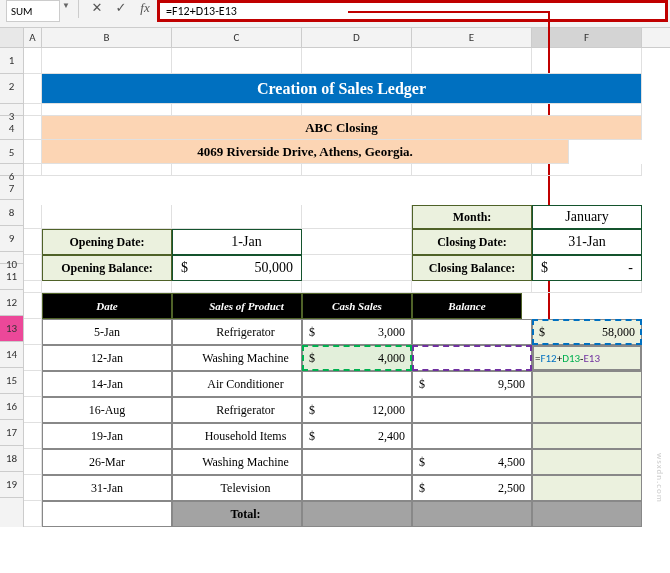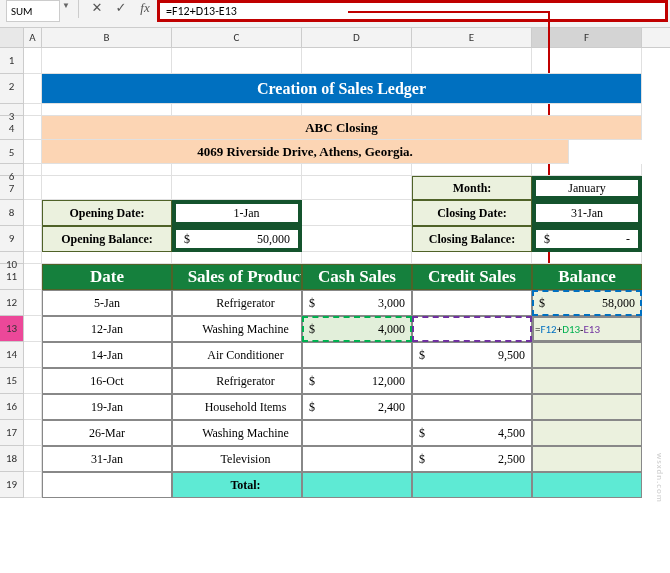--- a/index.html
+++ b/index.html
@@ -25,36 +25,36 @@
     .row-h { height: 26px; border-bottom: 1px solid #ccc; text-align: center; line-height: 26px; font-size: 11px; color: #333; }
     .row-h.r2 { height: 30px; } .row-h.r3 { height: 12px; }
     .row-h.r4 { height: 24px; } .row-h.r5 { height: 24px; } .row-h.r6 { height: 12px; }
     .row-h.r7 { height: 24px; } .row-h.r10 { height: 12px; }
     .row-h.active { background: #ec4899; }
     
     .grid { flex: 1; position: relative; }
     .grid-row { display: flex; height: 26px; }
     .grid-row.r2 { height: 30px; } .grid-row.r3 { height: 12px; }
     .grid-row.r4 { height: 24px; } .grid-row.r5 { height: 24px; } .grid-row.r6 { height: 12px; }
-    .grid-row.r7 { height: 24px; } .grid-row.r10 { height: 12px; }
+    .grid-row.r7 { height: 24px; margin-top: 29px; } .grid-row.r10 { height: 12px; }
     .cell { border-right: 1px solid #e0e0e0; border-bottom: 1px solid #e0e0e0; display: flex; align-items: center; padding: 0 4px; overflow: hidden; white-space: nowrap; }
     .cell.A { width: 18px; } .cell.B { width: 130px; } .cell.C { width: 130px; padding-left: 23px; } .cell.D { width: 110px; } .cell.E { width: 120px; } .cell.F { width: 110px; }
     
     .title-banner { background: #0070c0; color: #fff; font-weight: bold; font-size: 16px; justify-content: center; font-family: 'Times New Roman', serif; }
     .company-box { background: #fcd5b4; font-weight: bold; justify-content: center; font-family: 'Times New Roman', serif; font-size: 13px; }
     
     .label-box { background: #ebf1de; border: 1px solid #4f6228; font-weight: bold; justify-content: center; font-family: 'Times New Roman', serif; font-size: 12px; }
-    .value-box { background: #fff; border: 4px solid #14532d; justify-content: center; font-family: 'Times New Roman', serif; font-size: 12px; }
+    .value-box { background: #fff; border: 1px solid #14532d; justify-content: center; font-family: 'Times New Roman', serif; font-size: 14px; }
     .value-box.money { justify-content: space-between; padding: 0 8px; }
     
-    .header-cell { background: #15803d; color: #fff; font-weight: bold; justify-content: center; border: 1px solid #4f6228; font-family: 'Times New Roman', serif; font-size: 17px; }
+    .header-cell { background: #000000; color: #fff; font-weight: bold; justify-content: center; border: 1px solid #4f6228; font-family: 'Times New Roman', serif; font-size: 11px; font-style: italic; }
     .data-cell { border: 1px solid #888; justify-content: center; font-family: 'Times New Roman', serif; font-size: 12px; padding: 0 6px; }
     .data-cell.money { justify-content: space-between; }
     .balance-col { background: #ebf1de; }
-    .total-row { background: #5eead4; font-weight: bold; }
+    .total-row { background: #a3a3a3; font-weight: bold; }
     
     .marching-d13 { outline: 2px dashed #00b050; outline-offset: -2px; background: #e2efda !important; }
     .marching-e13 { outline: 2px dashed #7030a0; outline-offset: -2px; }
     .marching-f12 { outline: 2px dashed #0070c0; outline-offset: -2px; }
     .editing-cell { outline: 2px solid #888; outline-offset: -2px; font-family: Calibri, Arial; font-size: 11px; padding: 0 2px; justify-content: flex-start; }
     .f-blue { color: #0070c0; } .f-green { color: #00b050; } .f-purple { color: #7030a0; text-align: center; }
     
     .watermark { position: absolute; right: 4px; bottom: 70px; font-size: 9px; color: #ccc; writing-mode: vertical-rl; letter-spacing: 1px; }
   </style>
 </head>
@@ -193,21 +193,20 @@
         <div class="cell D"></div>
         <div class="cell E"></div>
         <div class="cell F"></div>
       </div>
 
     <div class="grid-row">
         <div class="cell A"></div>
       <div class="cell B header-cell">Date</div>
       <div class="cell C header-cell">Sales of Product</div>
       <div class="cell D header-cell">Cash Sales</div>
-      <div class="cell E header-cell">Credit Sales</div>
       <div class="cell F header-cell">Balance</div>
     </div>
 
     <div class="grid-row">
         <div class="cell A"></div>
       <div class="cell B data-cell">5-Jan</div>
       <div class="cell C data-cell">Refrigerator</div>
       <div class="cell D data-cell money">
           <span>$</span>
           <span>3,000</span>
@@ -245,21 +244,21 @@
       <div class="cell D data-cell"></div>
       <div class="cell E data-cell money">
           <span>$</span>
           <span>9,500</span>
         </div>
       <div class="cell F data-cell balance-col"></div>
     </div>
 
     <div class="grid-row">
         <div class="cell A"></div>
-      <div class="cell B data-cell">16-Oct</div>
+      <div class="cell B data-cell">16-Aug</div>
       <div class="cell C data-cell">Refrigerator</div>
       <div class="cell D data-cell money">
           <span>$</span>
           <span>12,000</span>
         </div>
       <div class="cell E data-cell"></div>
       <div class="cell F data-cell balance-col"></div>
     </div>
 
     <div class="grid-row">

